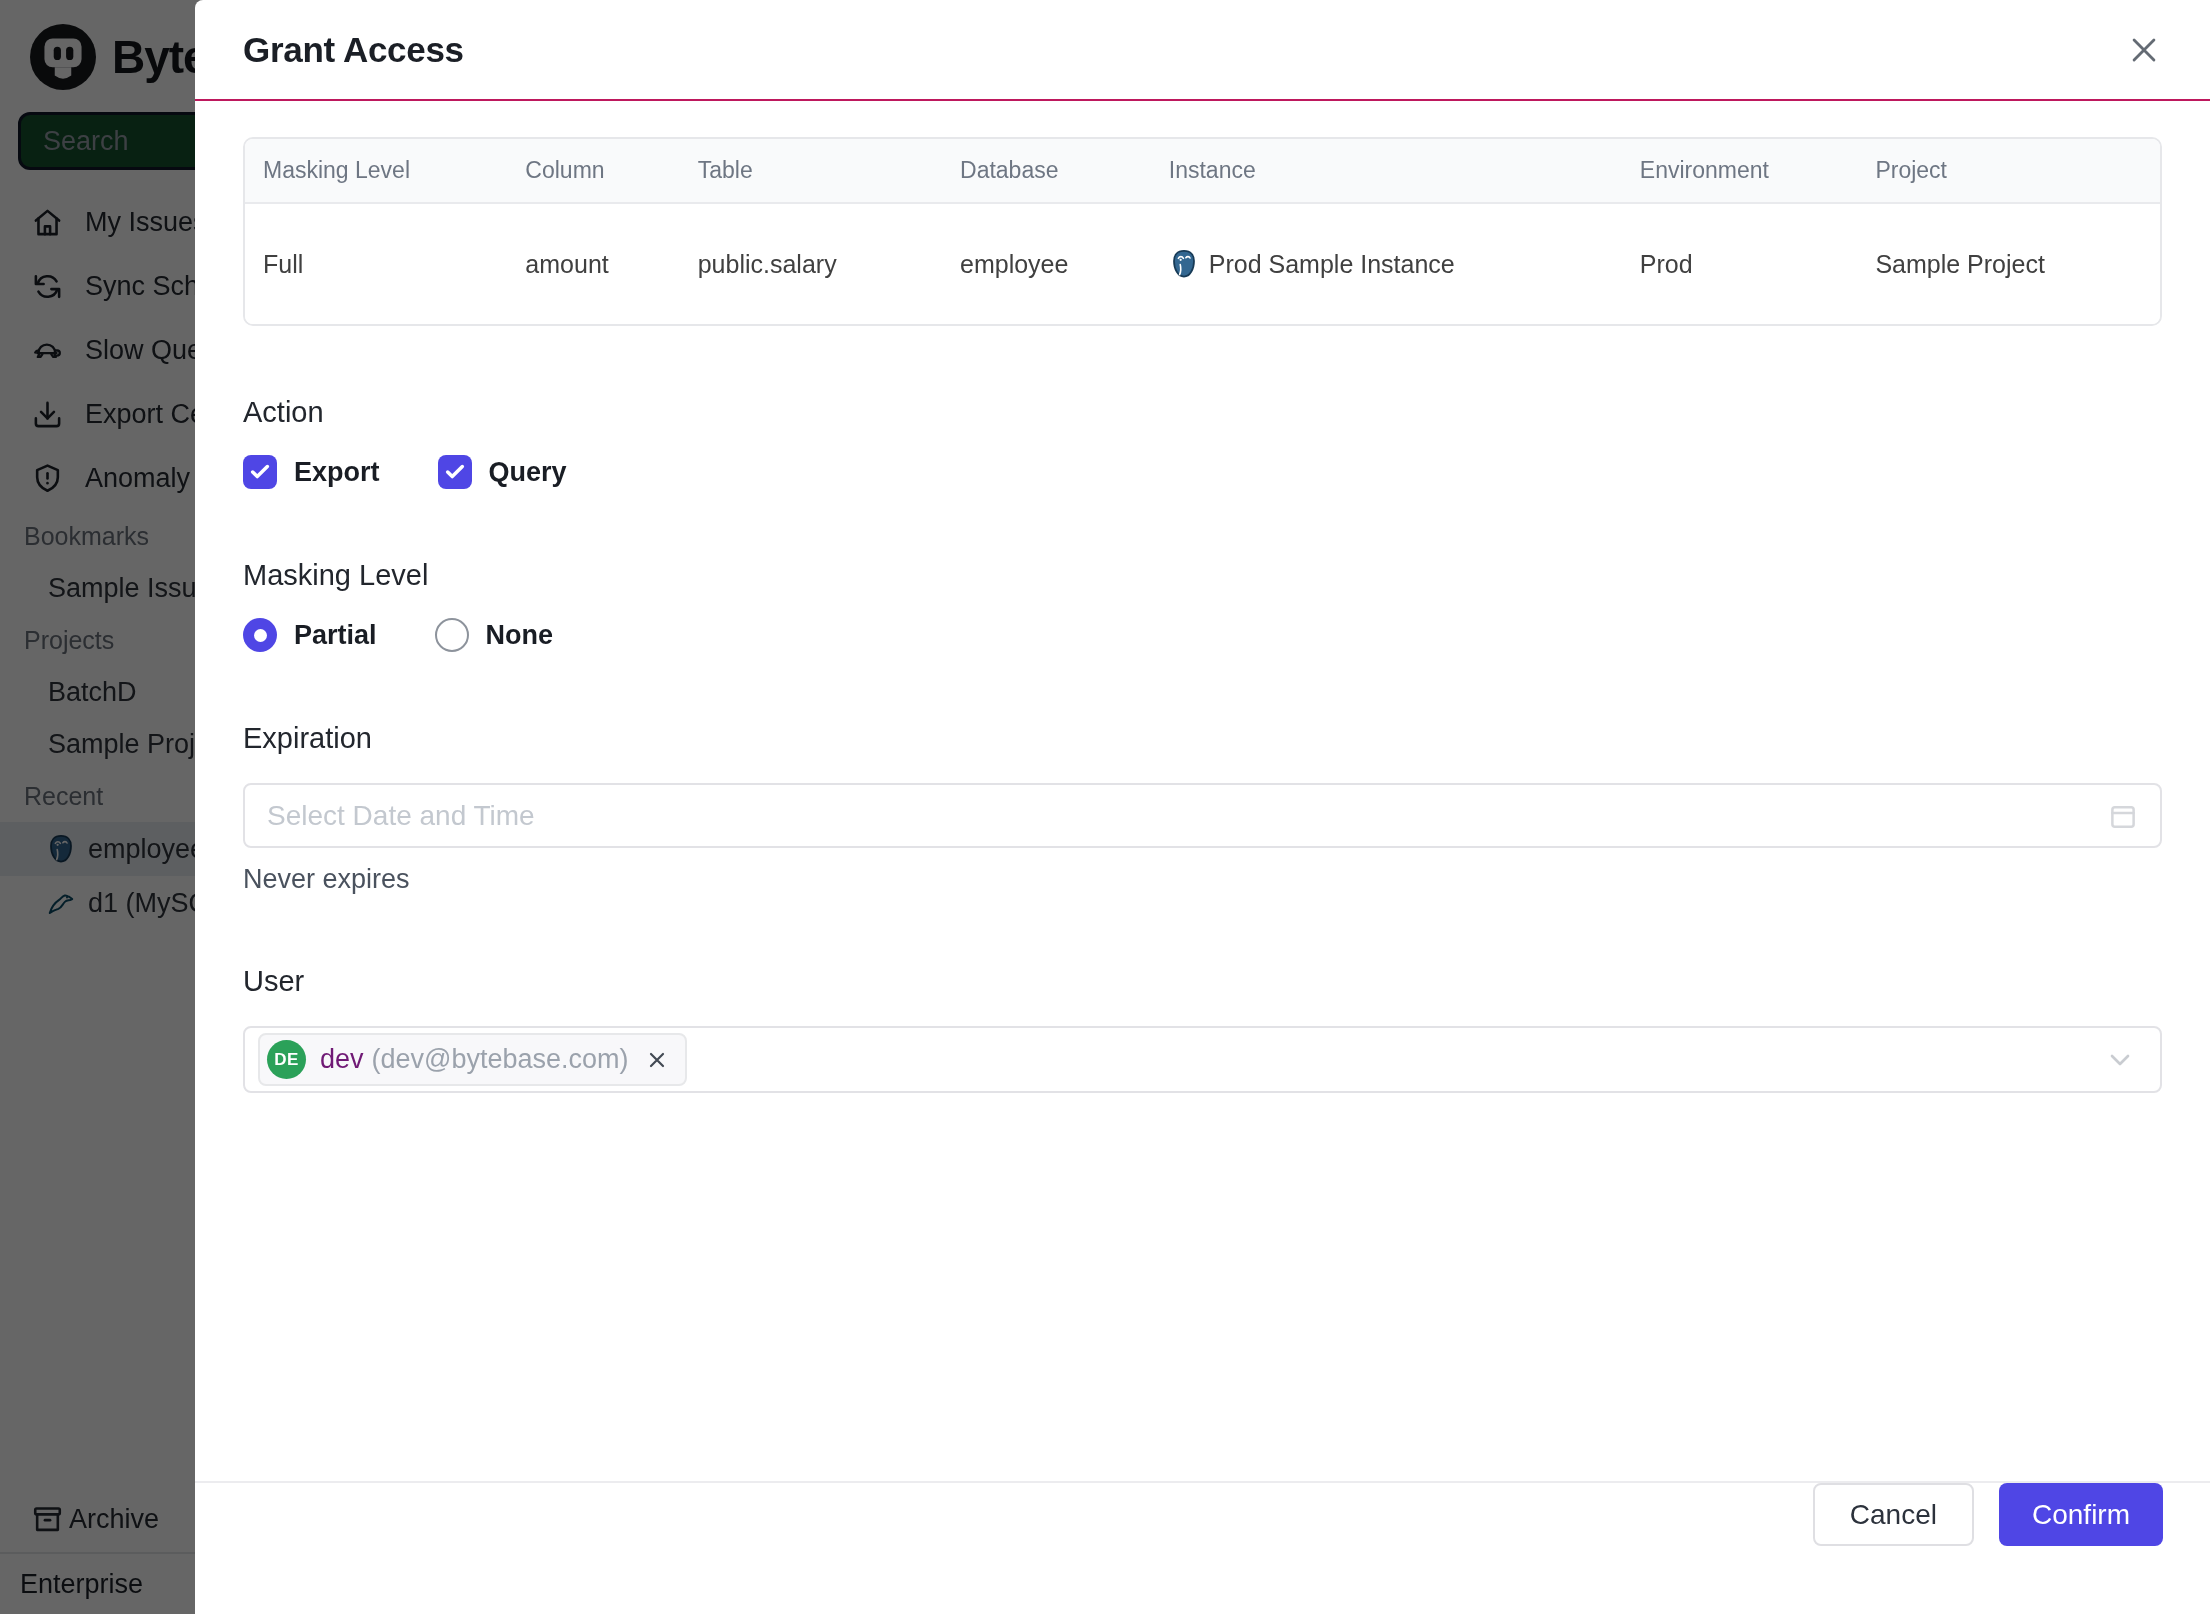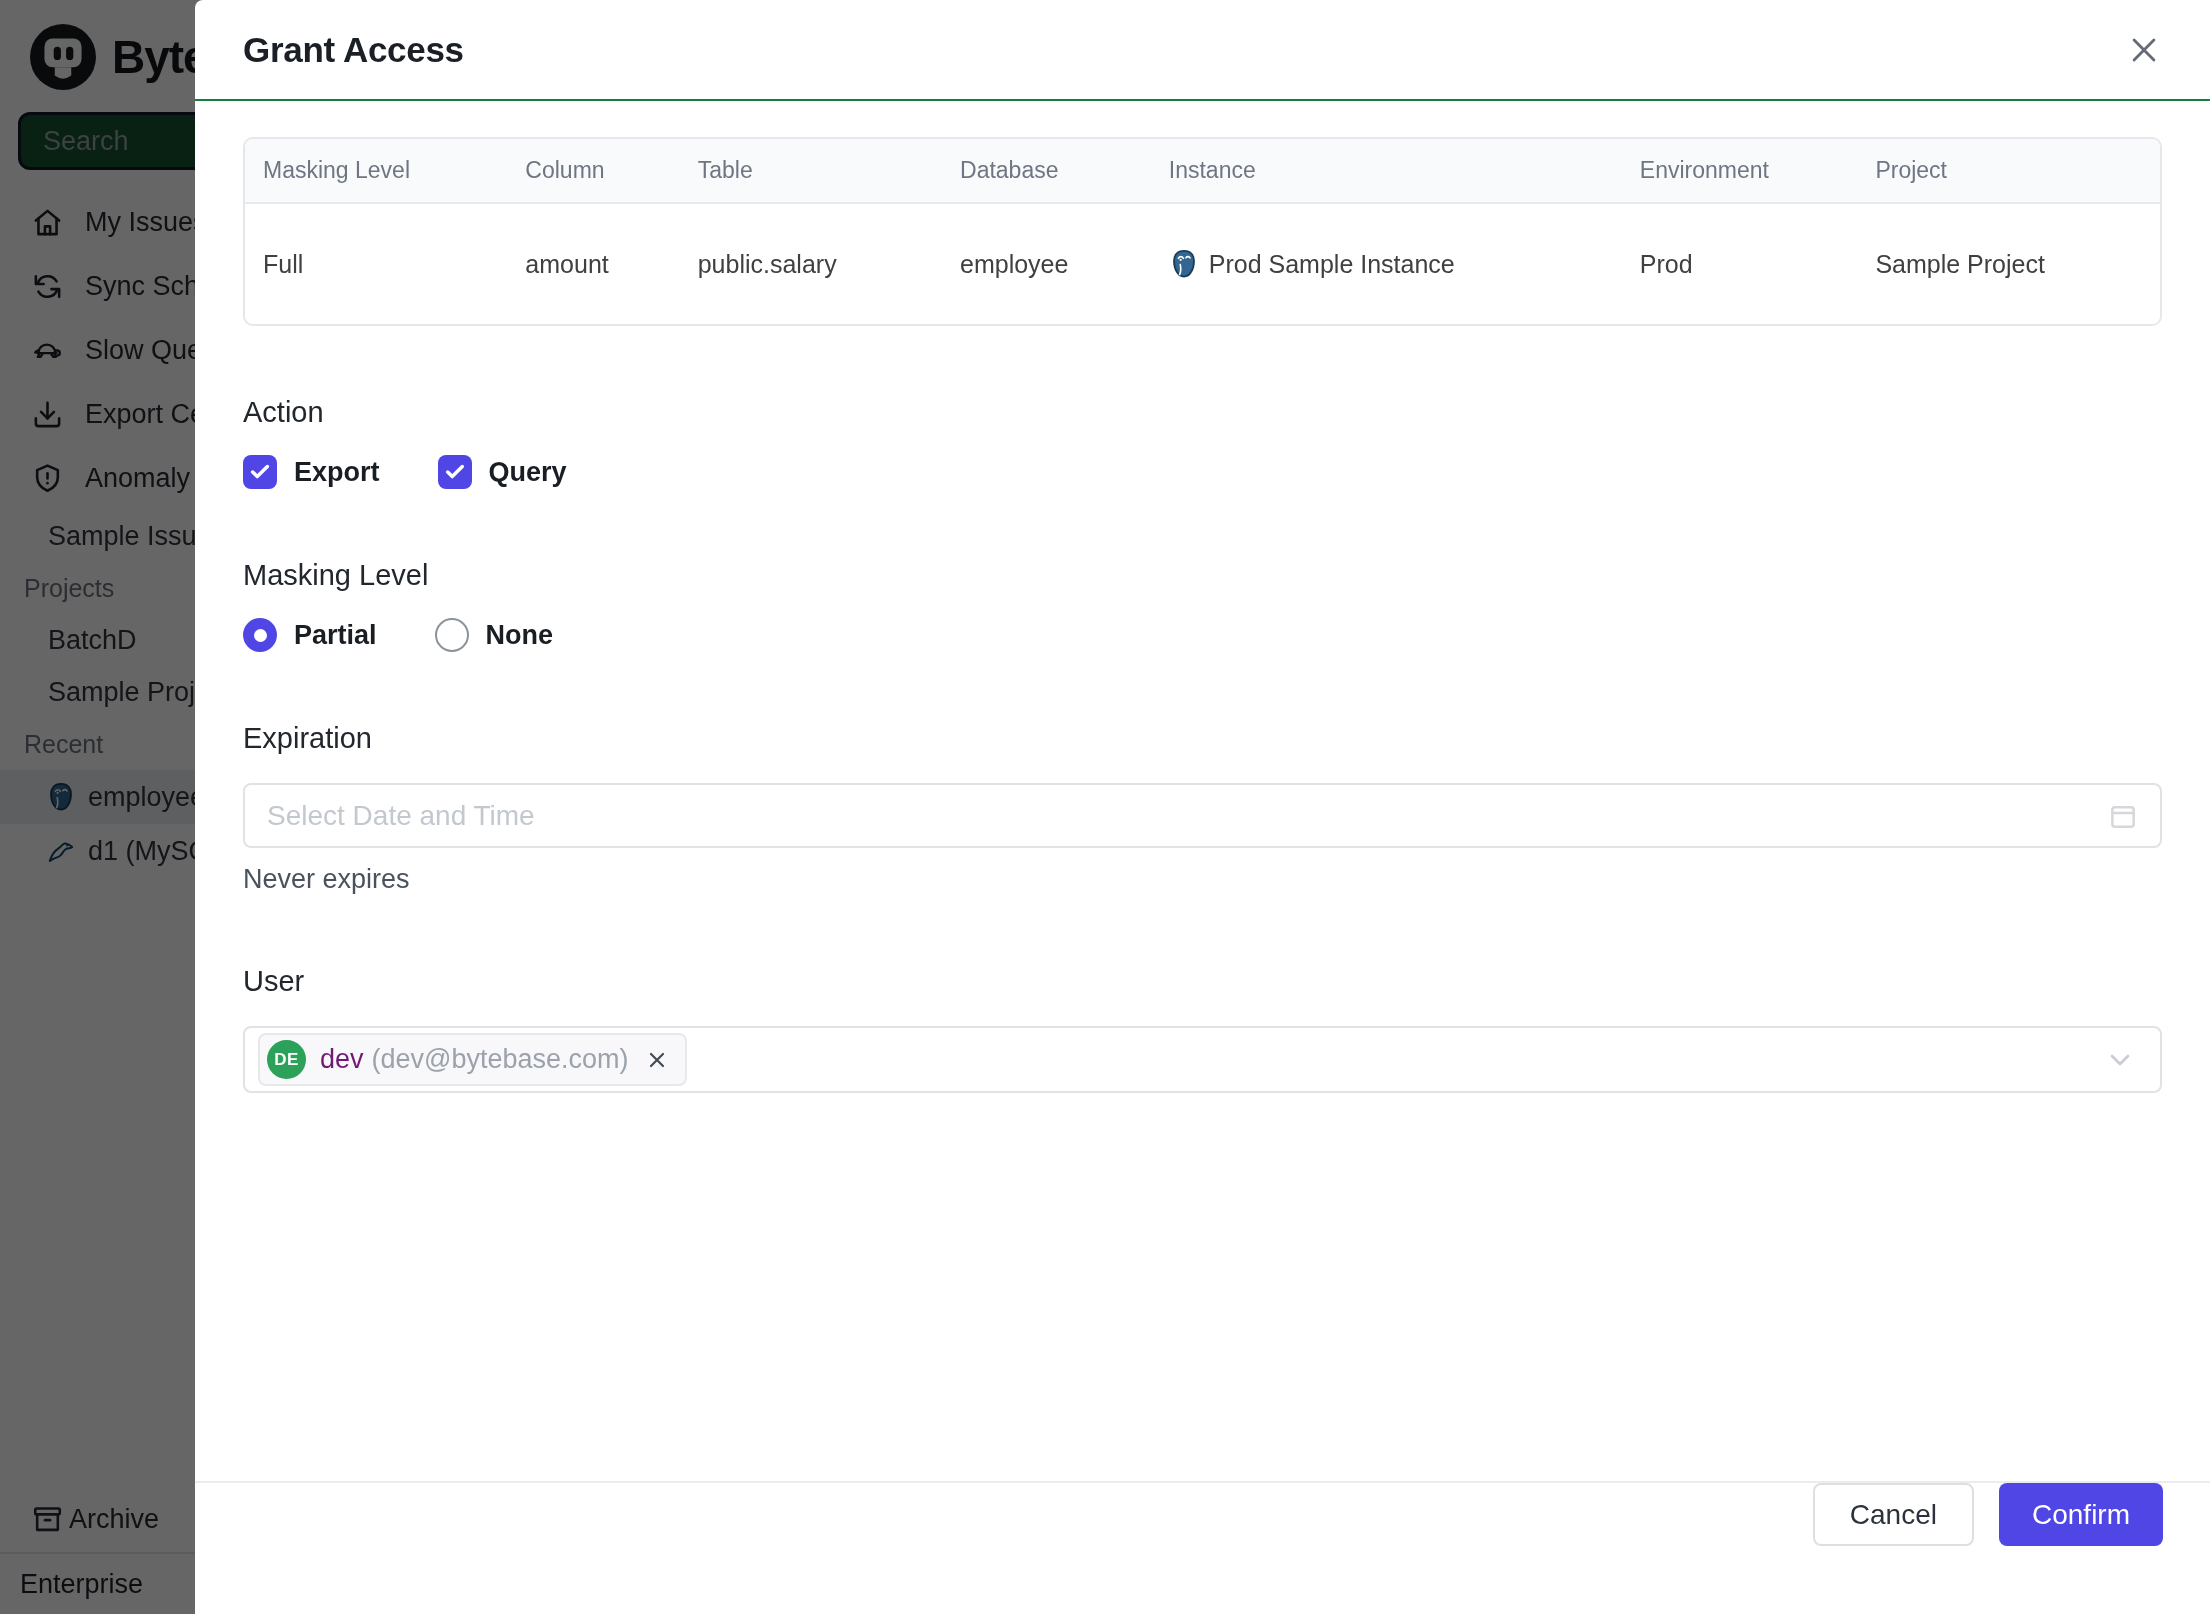--- a/index.html
+++ b/index.html
@@ -40,21 +40,21 @@
 
   
   .modal {
     position: absolute; left: 195px; top: 0; right: 0; bottom: 0; z-index: 10;
     background: #fff; border-top-left-radius: 8px;
     display: flex; flex-direction: column;
   }
   .modal-header {
     height: 101px; flex: 0 0 auto; padding: 0 46px 0 48px;
     display: flex; align-items: center; justify-content: space-between;
-    border-bottom: 2px solid #15803d;
+    border-bottom: 2px solid #be185d;
   }
   .modal-title { font-size: 35px; font-weight: 700; color: #1b1f26; letter-spacing: -0.3px; }
   .close-btn { width: 40px; height: 40px; display: flex; align-items: center; justify-content: center; color: #646b74; cursor: pointer; }
 
   .modal-body { flex: 1 1 auto; padding: 36px 48px 0 48px; overflow: hidden; }
 
   table.grant-table { width: 100%; border-collapse: separate; border-spacing: 0; border: 2px solid #e6e7ea; border-radius: 10px; overflow: hidden; }
   table.grant-table thead th {
     background: #f9fafb; text-align: left; font-weight: 400;
     font-size: 23px; color: #6e7683; padding: 18px 18px; border-bottom: 2px solid #e9eaed;
@@ -165,20 +165,21 @@
         <div class="nav-item">
           <svg class="nv-icon" viewBox="0 0 24 24" fill="none" stroke="currentColor" stroke-width="2" stroke-linecap="round" stroke-linejoin="round">
               <path d="M12 2l8 3.5V11c0 5.5-3.5 8.5-8 10.5C7.5 19.5 4 16.5 4 11V5.5z"></path>
               <path d="M12 8v4"></path>
               <path d="M12 15.5v.2"></path>
             </svg>
           <span class="nav-label">Anomaly Center</span>
         </div>
       </div>
 
+      <div class="section-label">Bookmarks</div>
       <div class="sub-item">Sample Issue</div>
 
       <div class="section-label">Projects</div>
       <div class="sub-item">BatchD</div>
       <div class="sub-item">Sample Project</div>
 
       <div class="section-label">Recent</div>
       <div class="recent-item active">
         <svg class="db-icon" viewBox="0 0 24 24">
           <path d="M12 1.5c-5.5 0-8 3.6-8 8 0 6.5 3.2 12.5 8 12.5s8-6 8-12.5c0-4.4-2.5-8-8-8z" fill="#336791" stroke="#173a56" stroke-width="1.4"></path>

